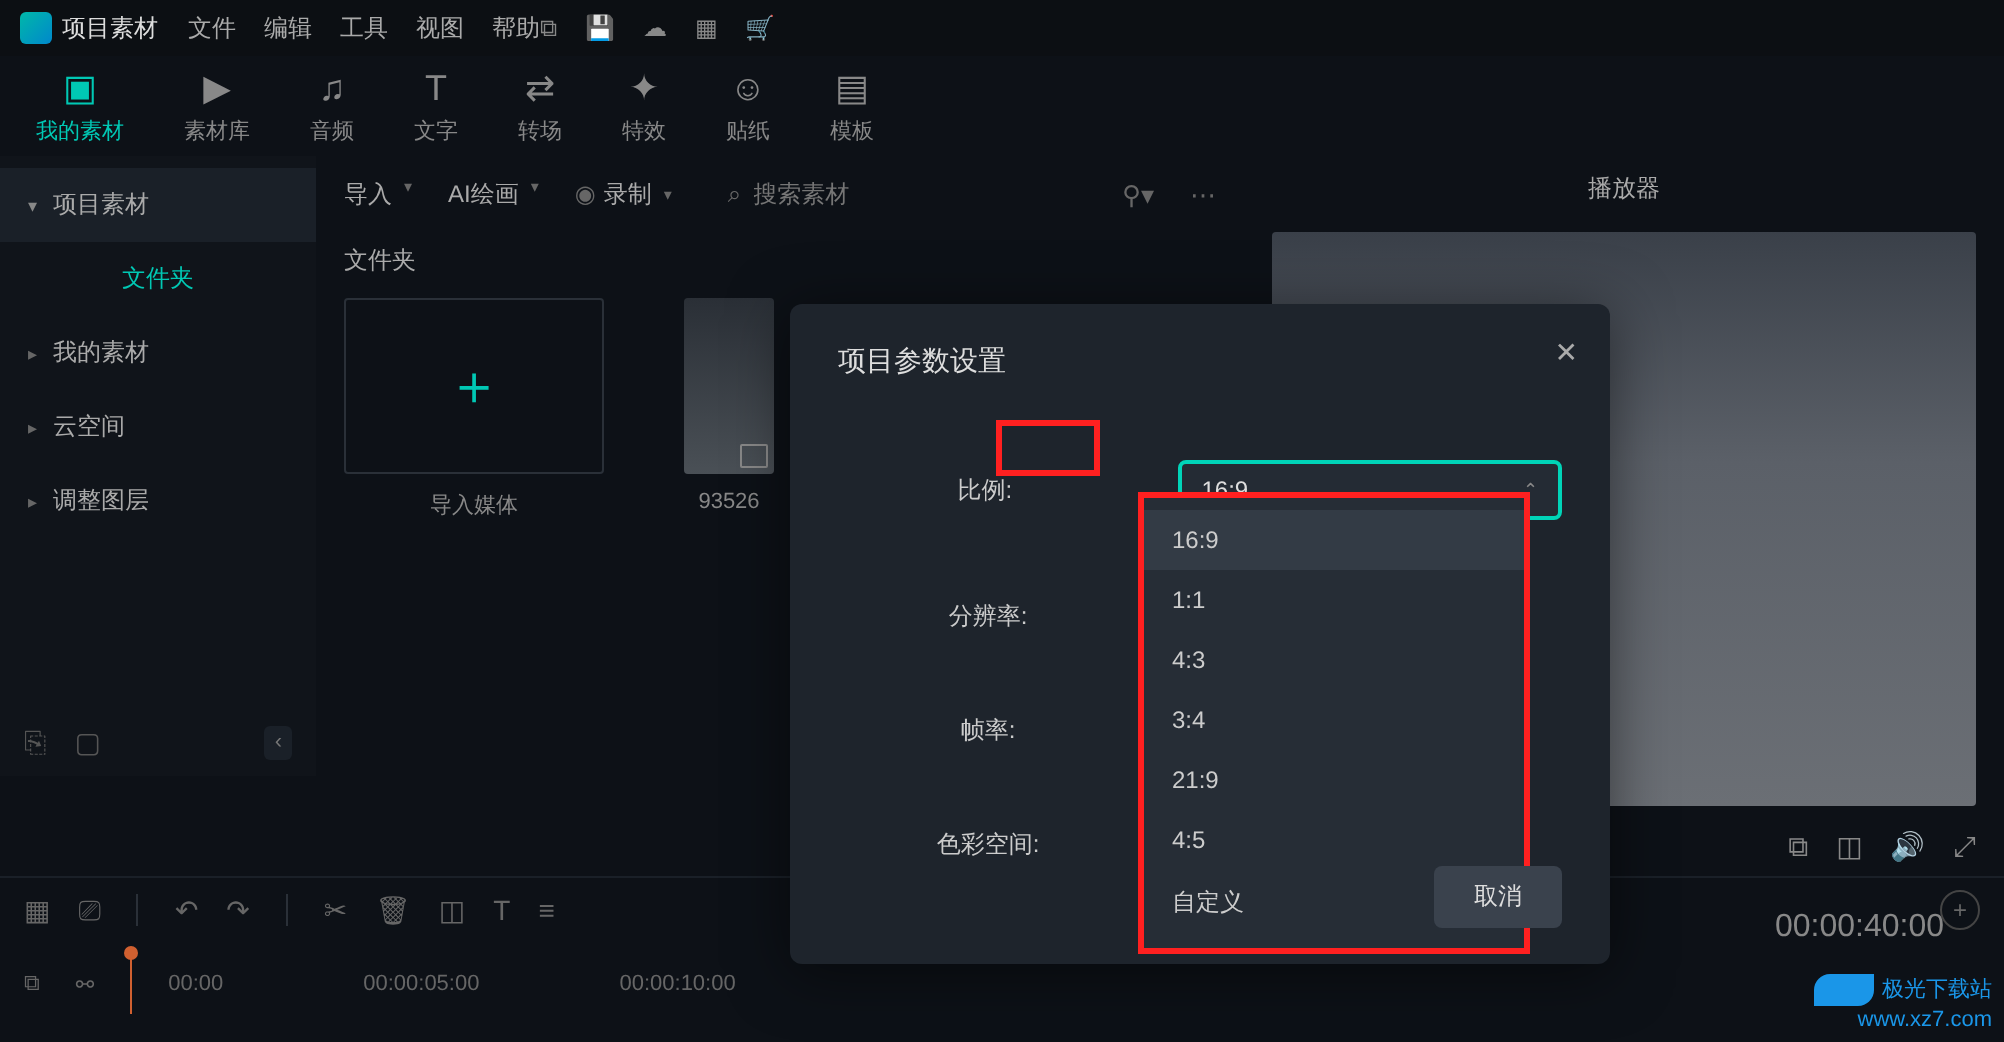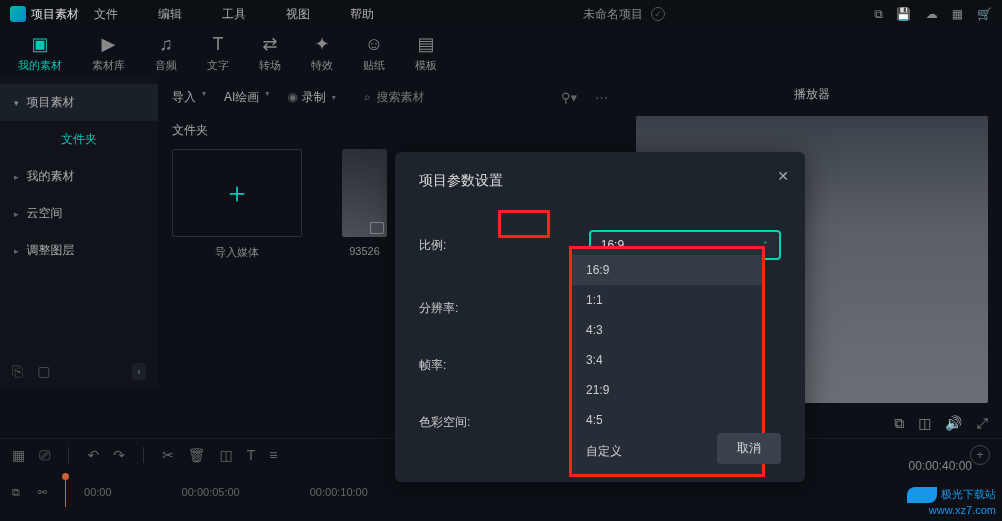--- a/index.html
+++ b/index.html
@@ -2,21 +2,21 @@
 <html><head>
 <meta charset="utf-8">
 <style>
   * { margin: 0; padding: 0; box-sizing: border-box; font-family: "Microsoft YaHei", Arial, sans-serif; }
   body { background: #0d1117; color: #c9d1d9; width: 1002px; height: 521px; overflow: hidden; position: relative; }
   
   
   .menubar { height: 28px; background: #0c0f13; display: flex; align-items: center; padding: 0 10px; font-size: 12px; color: #aaa; }
   .menubar .logo { display: flex; align-items: center; margin-right: 15px; color: #ddd; }
   .menubar .logo-icon { width: 16px; height: 16px; background: linear-gradient(135deg,#00b8a9,#0088cc); border-radius: 3px; margin-right: 5px; }
-  .menu-items { display: flex; gap: 40px; justify-content: center; }
+  .menu-items { display: flex; gap: 14px; justify-content: center; }
   .menu-items span { cursor: pointer; }
   .menubar .center { flex: 1; text-align: center; color: #888; display: flex; align-items: center; justify-content: center; gap: 8px;}
   .menubar .right-icons { display: flex; gap: 14px; color: #888; }
   .menubar .right-icons span { cursor: pointer; }
   .cart { color: #00c8b4; }
 
   
   .main { display: flex; height: 360px; }
   
   
@@ -79,21 +79,21 @@
   .tl-track .playhead { width:1px; height:30px; background:#d06030; position:relative;}
   .tl-track .playhead::before { content:""; position:absolute; top:-4px; left:-3px; width:7px; height:7px; background:#d06030; border-radius:50%;}
   .tl-times { display:flex; gap:70px; margin-left: 0;}
   
   
   .modal { position:absolute; left: 395px; top: 152px; width: 410px; height: 330px; background:#1e242c; border-radius:6px; padding: 20px 24px; box-shadow: 0 4px 30px rgba(0,0,0,0.5); }
   .modal-title { font-size:14px; color:#ddd; }
   .close-x { position:absolute; right:16px; top:16px; color:#aaa; font-size:14px; cursor:pointer;}
   .form-rows { margin-top: 40px; display:flex; flex-direction:column; gap: 40px; font-size:12px; color:#ccc;}
   .form-row { display:flex; align-items:center; }
-  .form-row label { width: 150px; text-align:left; margin-right: 23px; }
+  .form-row label { width: 150px; text-align:center; margin-right: 23px; }
   .ratio-highlight { position:absolute; left:103px; top:58px; width:52px; height:28px; border:3px solid #ff2020; }
   .selectbox { width: 196px; height: 30px; border: 2px solid #00d4b8; border-radius: 4px; display:flex; align-items:center; padding: 0 10px; justify-content:space-between; background:#242b34; color:#ddd; font-size:12px; cursor:pointer;}
   .selectbox .caret-up { font-size: 9px; color:#888;}
   .dropdown { position:absolute; left:174px; top:94px; width:196px; background:#262d36; border:3px solid #ff2020; padding: 6px 0;}
   .dropdown-item { padding: 8px 14px; font-size:12px; color:#ccc; cursor:pointer;}
   .dropdown-item.hover { background:#333b45; }
   .cancel-btn { position:absolute; right: 24px; bottom: 18px; background:#3a424d; color:#ddd; border:none; padding: 7px 20px; border-radius:4px; font-size:12px; cursor:pointer;}
   
   
   .watermark { position:absolute; right:6px; bottom:4px; font-size:11px; color:#1a96e8; text-align:right; line-height:1.3;}
@@ -109,24 +109,20 @@
   <div class="logo">
     <div class="logo-icon"></div>
     <span>项目素材</span>
   </div>
   <div class="menu-items">
     <span>文件</span>
     <span>编辑</span>
     <span>工具</span>
     <span>视图</span>
     <span>帮助</span>
-  </div>
-  <div class="center">
-    <span>未命名项目</span>
-    <span class="chk">✓</span>
   </div>
   <div class="right-icons">
     <span>⧉</span>
     <span>💾</span>
     <span>☁</span>
     <span>▦</span>
     <span class="cart">🛒</span>
   </div>
 </div>
 
@@ -304,18 +300,18 @@
     <div class="dropdown-item">1:1</div>
     <div class="dropdown-item">4:3</div>
     <div class="dropdown-item">3:4</div>
     <div class="dropdown-item">21:9</div>
     <div class="dropdown-item">4:5</div>
     <div class="dropdown-item">自定义</div>
   </div>
   <button class="cancel-btn">取消</button>
 </div>
 
-<div style="position:absolute; right:30px; bottom:48px; font-size:12px; color:#888;">00:00:40:00</div>
+<div style="position:absolute; right:30px; bottom:48px; font-size:16px; color:#888;">00:00:40:00</div>
 
 <div class="watermark">
   <span class="wm-icon"></span><span>极光下载站</span><br>
   <span>www.xz7.com</span>
 </div>
 
 </body></html>

